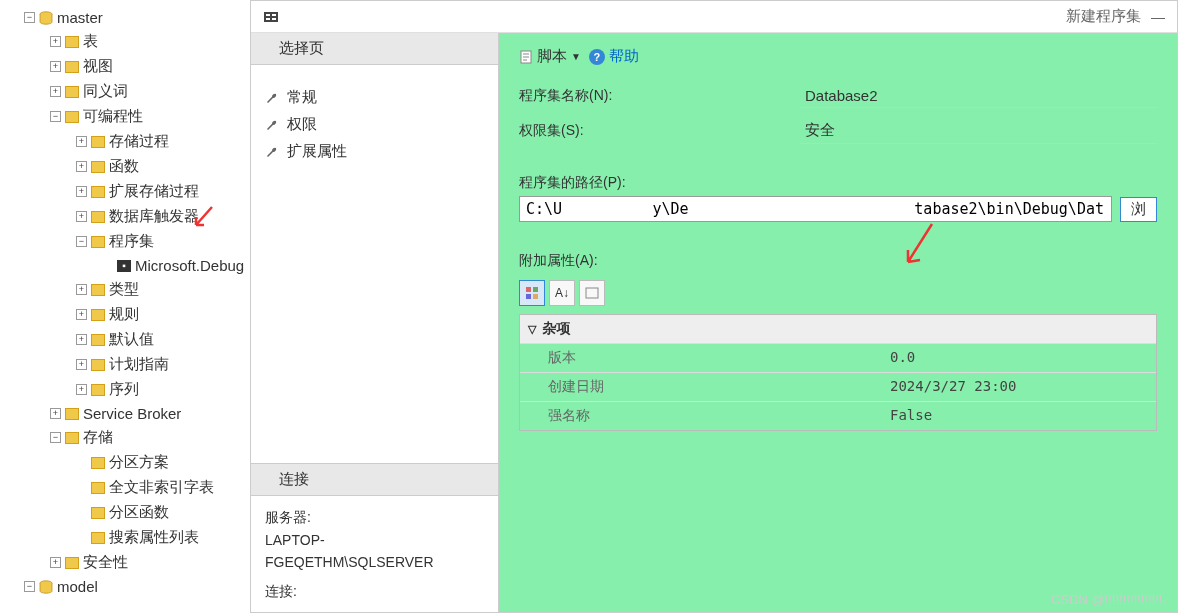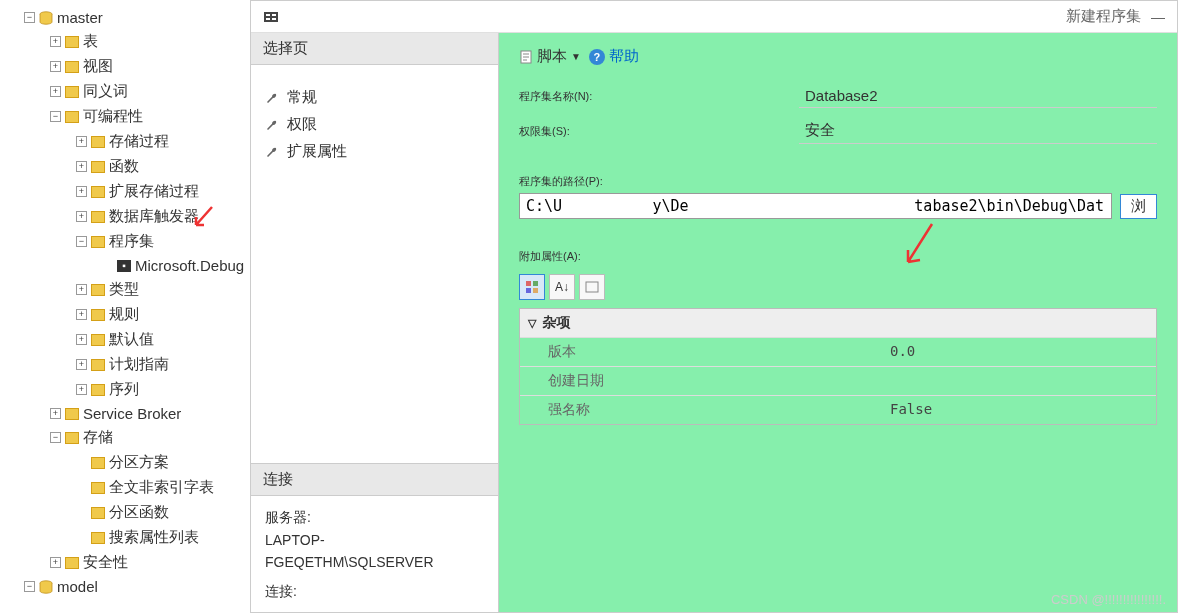--- a/index.html
+++ b/index.html
@@ -26,38 +26,38 @@
     .dialog-titlebar { height: 32px; background: #fff; display: flex; align-items: center; padding: 0 12px; gap: 10px; border-bottom: 1px solid #e0e0e0; }
     .title-icon { width: 16px; height: 14px; display: inline-flex; }
     .dialog-title { font-size: 15px; color: #666; flex: 1; text-align: right; }
     .window-controls { margin-left: auto; display: flex; gap: 18px; color: #666; }
     .window-btn { cursor: pointer; }
     
     .dialog-body { flex: 1; display: flex; }
     
     
     .select-panel { width: 248px; background: #fff; border-right: 1px solid #ccc; display: flex; flex-direction: column; }
-    .panel-header { background: #e8e8e8; padding: 6px 12px; font-size: 15px; border-bottom: 1px solid #ccc; }
+    .panel-header { background: #e8e8e8; padding: 6px 28px; font-size: 15px; border-bottom: 1px solid #ccc; }
     .panel-body { padding: 19px 0; flex: 1; }
     .select-item { display: flex; align-items: center; gap: 8px; padding: 4px 14px; cursor: pointer; font-size: 15px; }
     .wrench-icon { width: 14px; height: 14px; display: inline-flex; color: #666; }
     
     .connection-section { border-top: 1px solid #ccc; }
     .connection-body { padding: 10px 14px; font-size: 14px; line-height: 1.6; }
     
     
     .content-panel { flex: 1; background: #86efac; padding: 14px 20px; display: flex; flex-direction: column; }
     .toolbar-row { display: flex; align-items: center; gap: 8px; margin-bottom: 18px; font-size: 15px; }
     .script-btn { display: flex; align-items: center; gap: 4px; cursor: pointer; }
     .dropdown-arrow { font-size: 10px; }
     .help-btn { display: flex; align-items: center; gap: 4px; cursor: pointer; color: #0066cc; }
     .help-icon { width: 16px; height: 16px; border-radius: 50%; background: #3387d6; color: #fff; display: inline-flex; align-items: center; justify-content: center; font-size: 11px; font-weight: bold; }
     
     .form-row { display: flex; align-items: center; margin-bottom: 10px; }
-    .form-label { width: 280px; font-size: 11px; }
+    .form-label { width: 280px; font-size: 14px; }
     .form-value { flex: 1; padding: 3px 6px; font-size: 15px; }
     .form-input { flex: 1; border: 1px solid #999; padding: 3px 6px; font-family: monospace; font-size: 15px; }
     .browse-btn { margin-left: 8px; padding: 2px 10px; border: 1px solid #3387d6; background: #fff; cursor: pointer; color: #333; font-size: 15px; }
     
     .section-gap { height: 20px; }
     
     .prop-toolbar { display: flex; gap: 4px; margin: 8px 0; }
     .prop-btn { width: 26px; height: 26px; border: 1px solid #bbb; background: #f8f8f8; cursor: pointer; display: inline-flex; align-items: center; justify-content: center; font-size: 12px; }
     .prop-btn.active { background: #d8e8f8; border-color: #3387d6; }
     
@@ -332,20 +332,21 @@
           <div class="prop-category">
             <span class="cat-arrow">▽</span>
             <span>杂项</span>
           </div>
           <div class="prop-row">
             <div class="prop-name">版本</div>
             <div class="prop-value">0.0</div>
           </div>
           <div class="prop-row">
             <div class="prop-name">创建日期</div>
+            <div class="prop-value">2024/3/27 23:00</div>
           </div>
           <div class="prop-row">
             <div class="prop-name">强名称</div>
             <div class="prop-value">False</div>
           </div>
         </div>
       </div>
     </div>
   </div>
 </div>

